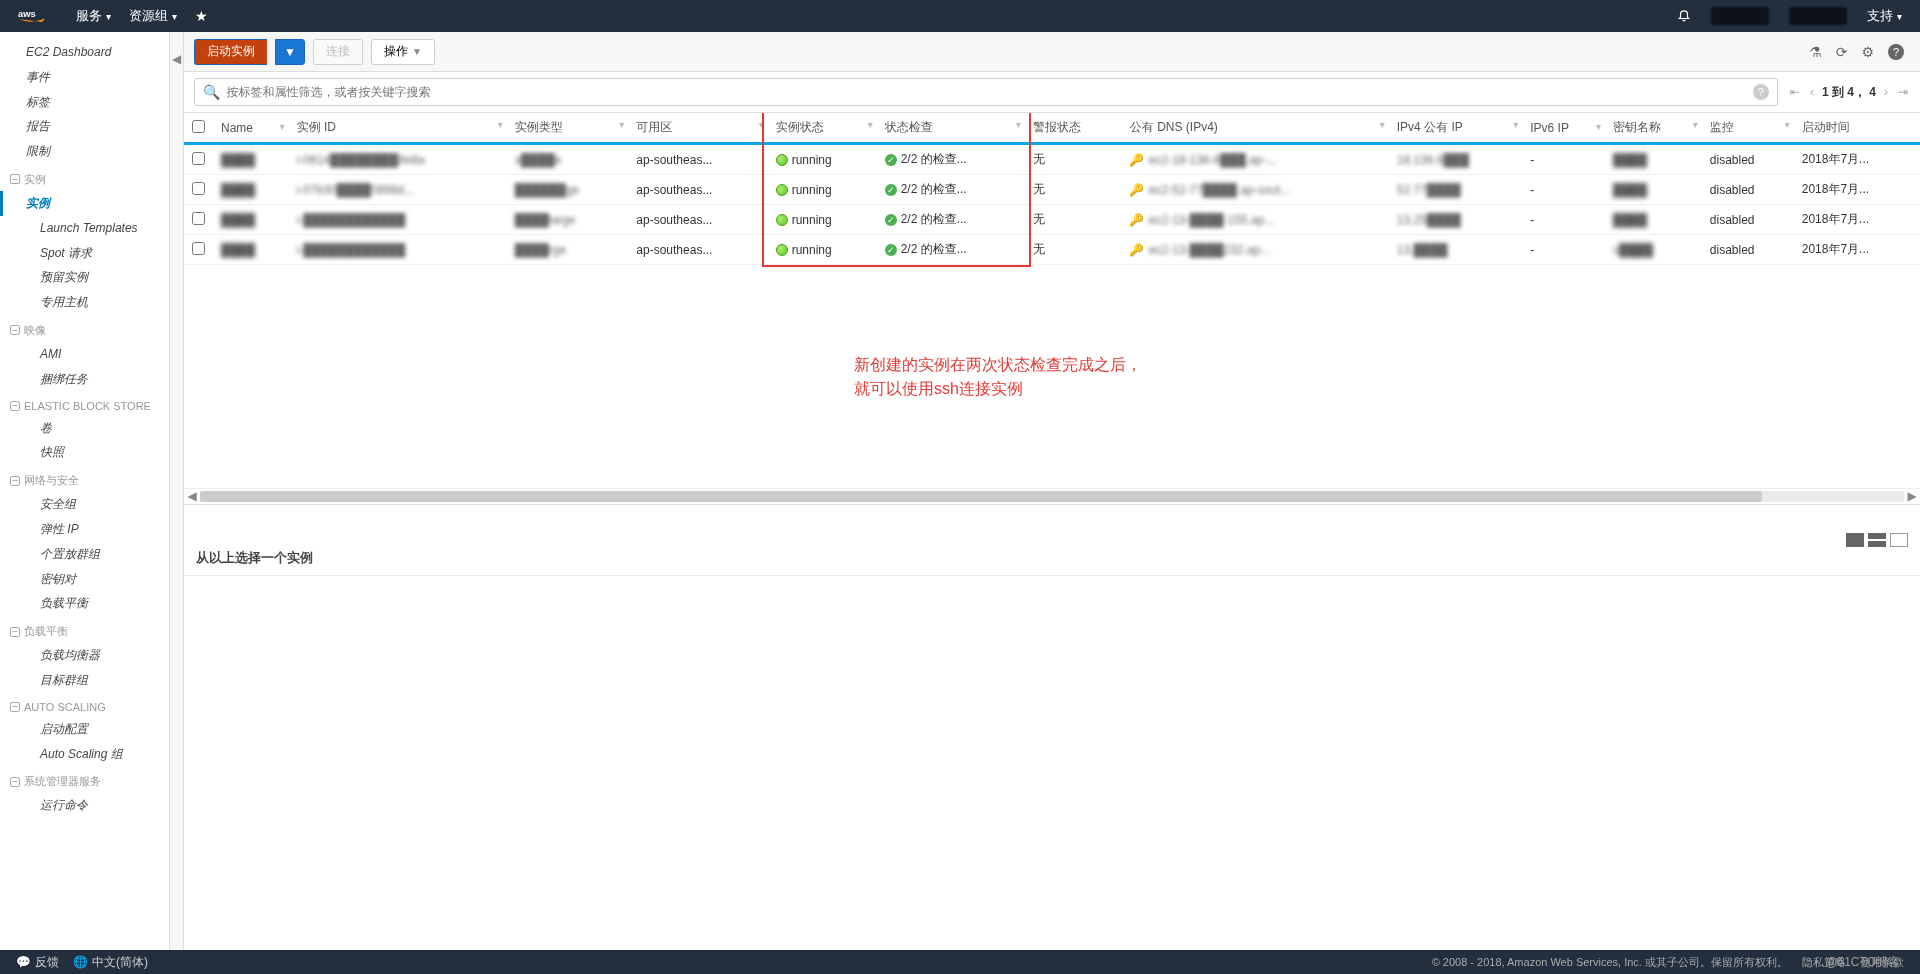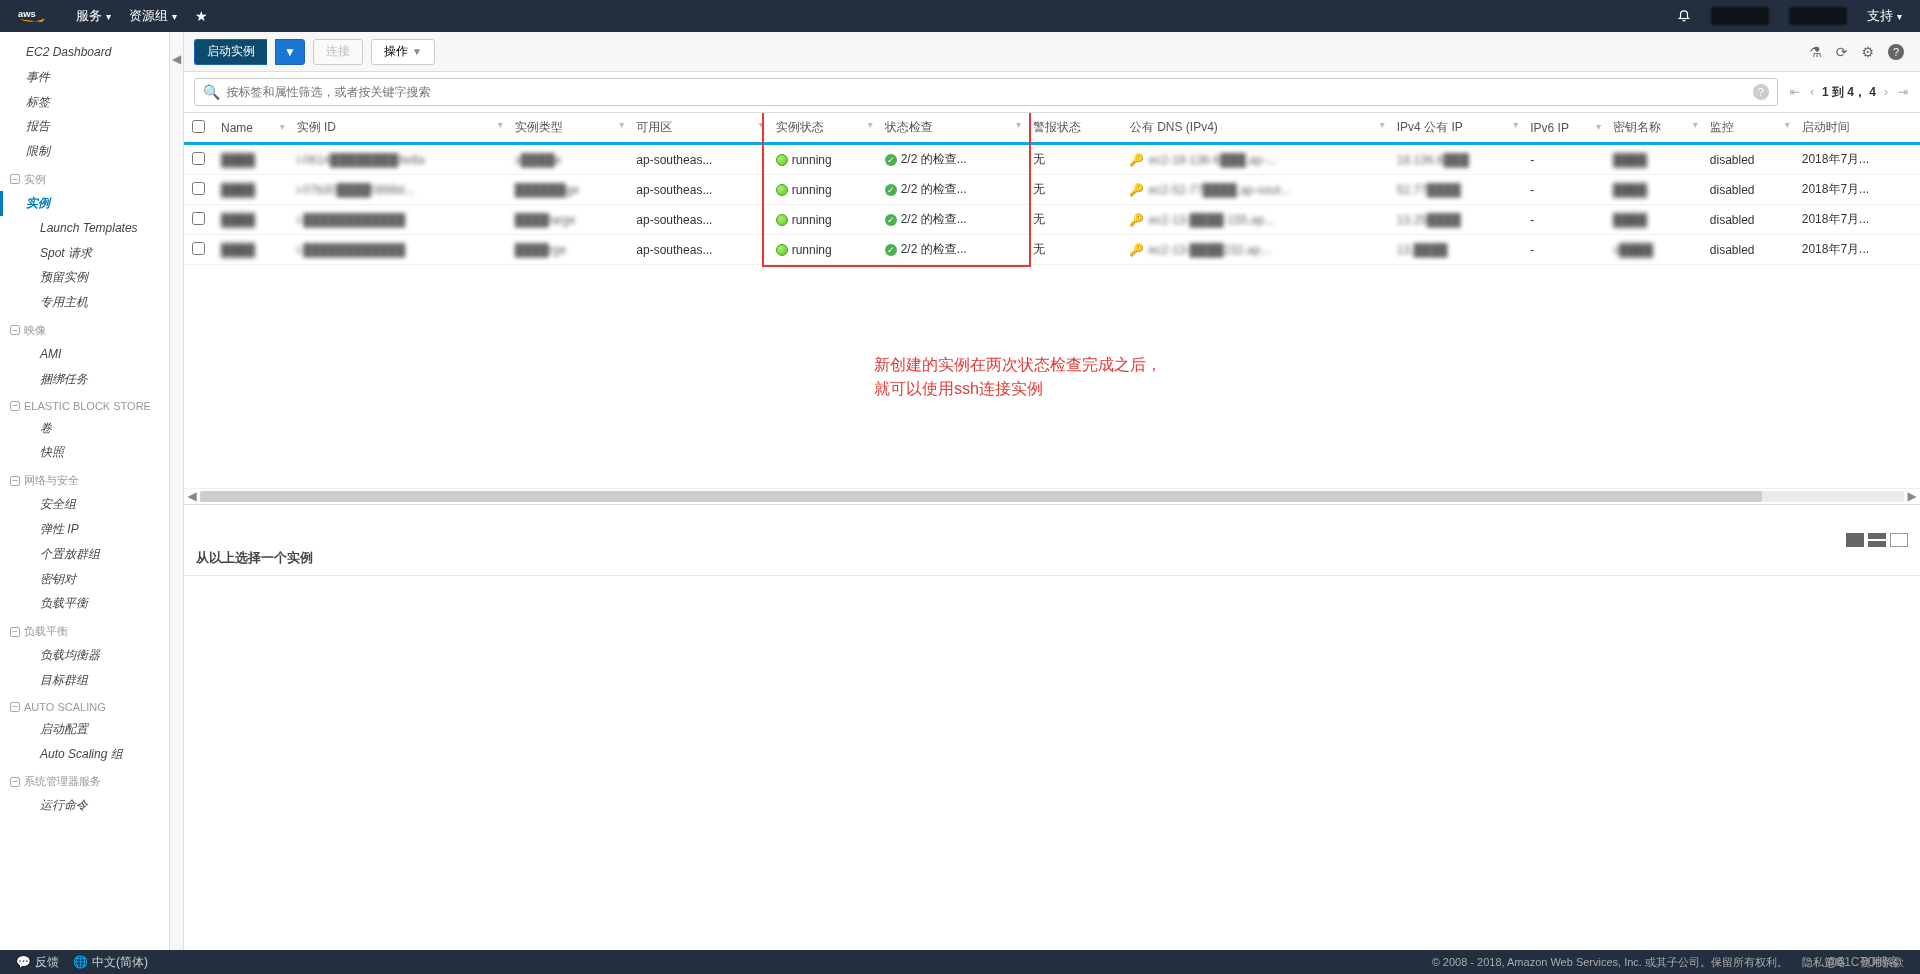--- a/index.html
+++ b/index.html
@@ -24,21 +24,21 @@
 .sidebar .item.active { color: #007dbc; border-left: 3px solid #007dbc; padding-left: 23px; font-weight: bold; }
 .sidebar .group-header { padding: 8px 10px 4px 10px; color: #999; font-size: 11px; display: flex; align-items: center; gap: 4px; cursor: pointer; }
 .sidebar .group-header .gicon { width: 10px; height: 10px; border: 1px solid #aaa; display: inline-flex; align-items: center; justify-content: center; font-size: 9px; line-height: 1; color: #888; border-radius: 2px; }
 
 .sidebar-toggle { width: 14px; background: #f7f7f7; border-right: 1px solid #ddd; display: flex; align-items: flex-start; justify-content: center; padding-top: 20px; cursor: pointer; color: #888; font-size: 12px; }
 
 
 .main { flex: 1; display: flex; flex-direction: column; background: #f7f7f7; min-width: 0; }
 .toolbar { height: 40px; background: #f7f7f7; border-bottom: 1px solid #ddd; display: flex; align-items: center; padding: 0 10px; gap: 8px; }
 .btn { height: 26px; padding: 0 12px; border: 1px solid #ccc; background: #fff; border-radius: 3px; cursor: pointer; display: inline-flex; align-items: center; font-size: 12px; gap: 4px; }
-.btn.primary { background: #0c4a6e; color: #fff; border-color: #1565c0; text-align: right; }
+.btn.primary { background: #c2410c; color: #fff; border-color: #1565c0; text-align: right; }
 .btn.split { border-radius: 3px 0 0 3px; border-right: none; }
 .btn.split-caret { border-radius: 0 3px 3px 0; background: #1976d2; color: #fff; border-color: #1565c0; padding: 0 8px; }
 .btn.disabled { color: #bbb; background: #fafafa; cursor: default; }
 .toolbar .right-icons { margin-left: auto; display: flex; align-items: center; gap: 14px; color: #666; font-size: 14px; padding-right: 6px; }
 .toolbar .right-icons span { cursor: pointer; }
 
 .searchbar { padding: 6px 10px; background: #fff; border-bottom: 1px solid #ddd; display: flex; align-items: center; gap: 10px; }
 .search-input-wrap { flex: 1; display: flex; align-items: center; border: 1px solid #ccc; border-radius: 3px; height: 28px; padding: 0 8px; gap: 6px; background: #fff; }
 .search-input-wrap input { flex: 1; border: none; outline: none; font-size: 12px; }
 .search-input-wrap .sicon, .search-input-wrap .qicon { color: #888; font-size: 14px; }
@@ -54,21 +54,21 @@
 th .sortcaret { position: absolute; right: 4px; color: #bbb; font-size: 10px; }
 input[type=checkbox] { width: 13px; height: 13px; }
 .status-dot { width: 12px; height: 12px; border-radius: 50%; display: inline-block; vertical-align: middle; margin-right: 4px; background: radial-gradient(circle at 35% 35%, #a8f06e, #5cc224); border: 1px solid #4aa81e; }
 .check-icon { width: 12px; height: 12px; border-radius: 50%; background: #4caf50; color: #fff; display: inline-flex; align-items: center; justify-content: center; font-size: 9px; margin-right: 4px; }
 .key-icon { color: #e4a007; margin-right: 4px; }
 .ip-link { color: #0073bb; }
 .blurred { filter: blur(2.5px); opacity: 0.8; }
 .blurred-light { filter: blur(2px); color: #666; }
 
 .red-box { position: absolute; border: 2px solid #e53935; pointer-events: none; }
-.annotation { position: absolute; left: 690px; top: 240px; color: #e53935; font-size: 16px; line-height: 1.5; pointer-events: none; }
+.annotation { position: absolute; left: 670px; top: 240px; color: #e53935; font-size: 16px; line-height: 1.5; pointer-events: none; }
 
 .hscrollbar { height: 16px; background: #fff; border-top: 1px solid #eee; position: relative; }
 .hscrollbar::before { content: ''; position: absolute; left: 16px; right: 16px; top: 2px; bottom: 2px; background: #eaeaea; border-radius: 2px; }
 .hscrollbar .thumb { position: absolute; left: 16px; top: 2px; bottom: 2px; width: 90%; background: #ccc; border-radius: 2px; }
 .hscrollbar .arrow { position: absolute; top: 0; bottom: 0; width: 16px; display: flex; align-items: center; justify-content: center; color: #888; cursor: pointer; }
 .hscrollbar .arrow.left { left: 0; } .hscrollbar .arrow.right { right: 0; }
 
 .detail-header { background: #fff; border-top: 1px solid #ddd; border-bottom: 1px solid #eaeaea; padding: 8px 12px; display: flex; align-items: center; justify-content: space-between; }
 .detail-header .title { font-size: 13px; color: #444; font-weight: bold; margin-top: 36px; }
 .view-icons { display: flex; gap: 4px; }

